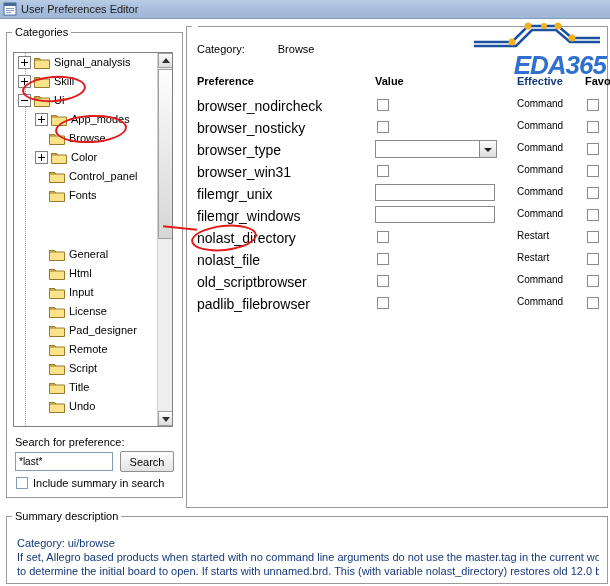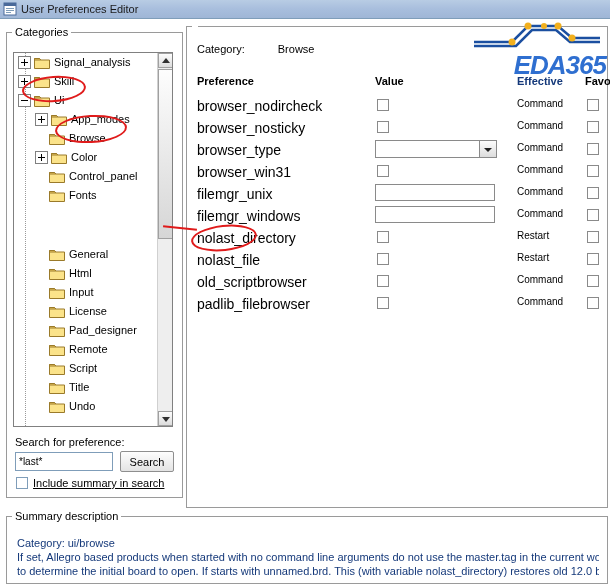--- a/index.html
+++ b/index.html
@@ -209,21 +209,20 @@
     border: 1px solid #8e8e8e;
     border-radius: 2px;
   }
   .summary-check-row {
     position: absolute;
     left: 9px;
     top: 439px;
     display: flex;
     align-items: center;
     font-size: 11px;
-    text-decoration: underline;
   }
   .cb {
     width: 12px;
     height: 12px;
     border: 1px solid #7f9db9;
     background: #fff;
     display: inline-block;
     box-sizing: border-box;
     margin-right: 5px;
     flex: 0 0 auto;

